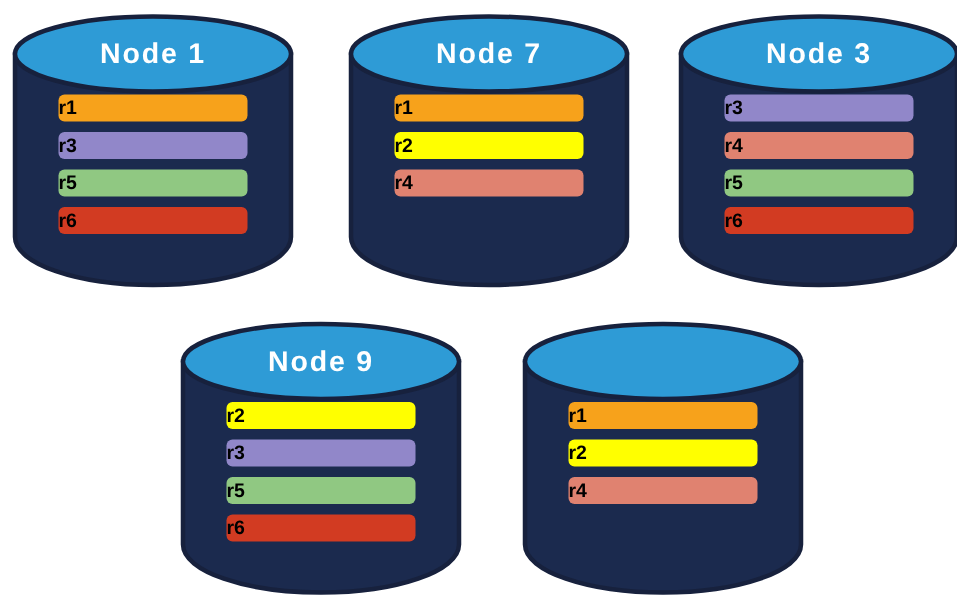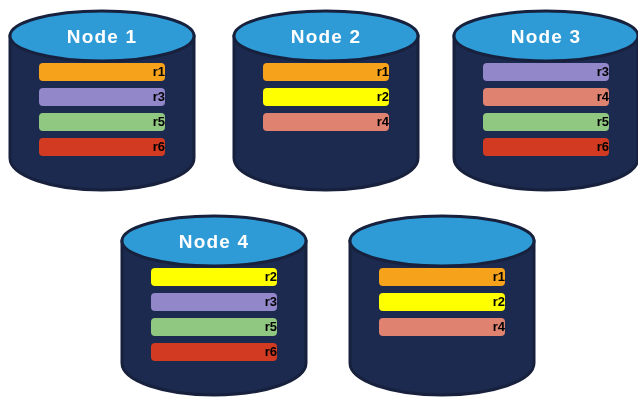--- a/index.html
+++ b/index.html
@@ -50,21 +50,21 @@
     position: absolute;
     left: 31px;
     top: 55px;
     width: 126px;
   }
   .record {
     height: 18px;
     line-height: 18px;
     margin-bottom: 7px;
     border-radius: 4px;
-    text-align: right;
+    text-align: left;
     font-size: 13px;
     font-weight: bold;
     color: #000000;
     font-family: "Liberation Sans", sans-serif;
     box-sizing: border-box;
   }
   .record:last-child { margin-bottom: 0; }
 </style>
 </head>
 <body>
@@ -81,21 +81,21 @@
         <div class="record" style="background: rgb(145, 135, 201);">r3</div>
         <div class="record" style="background: rgb(144, 200, 130);">r5</div>
         <div class="record" style="background: rgb(210, 59, 34);">r6</div>
       </div>
     </div>
     <div class="node" style="left: 232px; top: 8px;">
       <svg class="cyl-svg" viewBox="0 0 188 185">
         <path d="M2,28 L2,150 C2,168 44,182 94,182 C144,182 186,168 186,150 L186,28 Z" fill="#1B2A4E" stroke="#17213D" stroke-width="3"></path>
         <ellipse cx="94" cy="28" rx="92" ry="25" fill="#2E9BD6" stroke="#17213D" stroke-width="3"></ellipse>
       </svg>
-      <div class="node-title">Node 2</div>
+      <div class="node-title">Node 7</div>
       <div class="records">
         <div class="record" style="background: rgb(247, 162, 27);">r1</div>
         <div class="record" style="background: rgb(255, 255, 0);">r2</div>
         <div class="record" style="background: rgb(224, 130, 112);">r4</div>
       </div>
     </div>
     <div class="node" style="left: 452px; top: 8px;">
       <svg class="cyl-svg" viewBox="0 0 188 185">
         <path d="M2,28 L2,150 C2,168 44,182 94,182 C144,182 186,168 186,150 L186,28 Z" fill="#1B2A4E" stroke="#17213D" stroke-width="3"></path>
         <ellipse cx="94" cy="28" rx="92" ry="25" fill="#2E9BD6" stroke="#17213D" stroke-width="3"></ellipse>
@@ -106,21 +106,21 @@
         <div class="record" style="background: rgb(224, 130, 112);">r4</div>
         <div class="record" style="background: rgb(144, 200, 130);">r5</div>
         <div class="record" style="background: rgb(210, 59, 34);">r6</div>
       </div>
     </div>
     <div class="node" style="left: 120px; top: 213px;">
       <svg class="cyl-svg" viewBox="0 0 188 185">
         <path d="M2,28 L2,150 C2,168 44,182 94,182 C144,182 186,168 186,150 L186,28 Z" fill="#1B2A4E" stroke="#17213D" stroke-width="3"></path>
         <ellipse cx="94" cy="28" rx="92" ry="25" fill="#2E9BD6" stroke="#17213D" stroke-width="3"></ellipse>
       </svg>
-      <div class="node-title">Node 4</div>
+      <div class="node-title">Node 9</div>
       <div class="records">
         <div class="record" style="background: rgb(255, 255, 0);">r2</div>
         <div class="record" style="background: rgb(145, 135, 201);">r3</div>
         <div class="record" style="background: rgb(144, 200, 130);">r5</div>
         <div class="record" style="background: rgb(210, 59, 34);">r6</div>
       </div>
     </div>
     <div class="node" style="left: 348px; top: 213px;">
       <svg class="cyl-svg" viewBox="0 0 188 185">
         <path d="M2,28 L2,150 C2,168 44,182 94,182 C144,182 186,168 186,150 L186,28 Z" fill="#1B2A4E" stroke="#17213D" stroke-width="3"></path>

